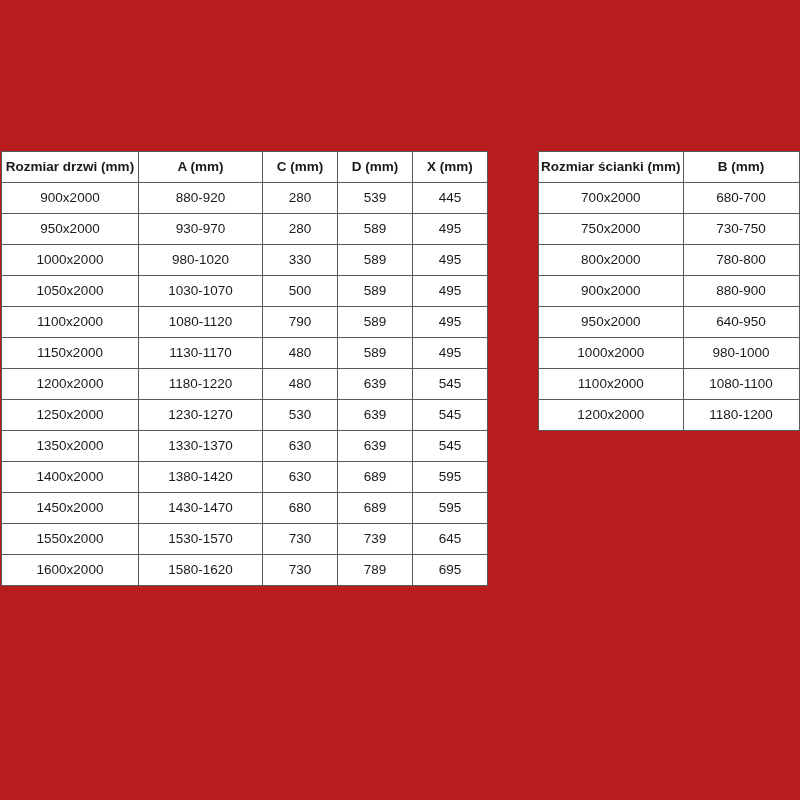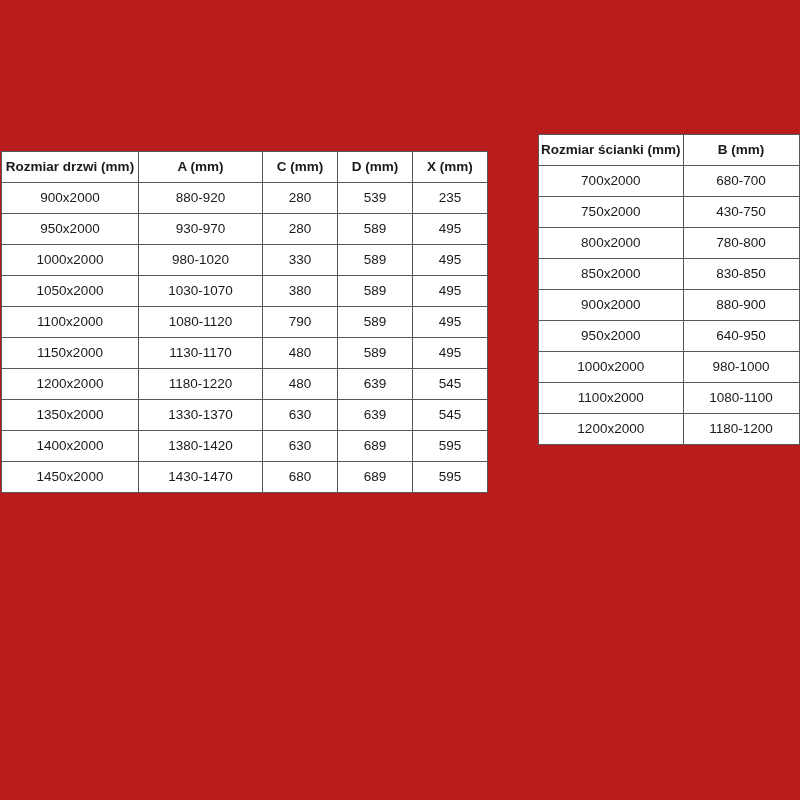--- a/index.html
+++ b/index.html
@@ -33,21 +33,21 @@
     white-space: nowrap;
     overflow: hidden;
   }
   table.tbl th {
     font-weight: bold;
   }
   table.tbl td {
     font-weight: normal;
   }
   #door-table { left: 1px; top: 151px; }
-  #wall-table { left: 538px; top: 134px; }
+  #wall-table { left: 538px; top: 151px; }
 </style>
 </head>
 <body>
 
 <div class="page">
   <table id="door-table" class="tbl">
       <colgroup>
         <col style="width: 137px;">
         <col style="width: 124px;">
         <col style="width: 75px;">
@@ -62,40 +62,40 @@
           <th>D (mm)</th>
           <th>X (mm)</th>
         </tr>
       </thead>
       <tbody>
         <tr>
           <td>900x2000</td>
           <td>880-920</td>
           <td>280</td>
           <td>539</td>
-          <td>235</td>
+          <td>445</td>
         </tr>
         <tr>
           <td>950x2000</td>
           <td>930-970</td>
           <td>280</td>
           <td>589</td>
           <td>495</td>
         </tr>
         <tr>
           <td>1000x2000</td>
           <td>980-1020</td>
           <td>330</td>
           <td>589</td>
           <td>495</td>
         </tr>
         <tr>
           <td>1050x2000</td>
           <td>1030-1070</td>
-          <td>380</td>
+          <td>500</td>
           <td>589</td>
           <td>495</td>
         </tr>
         <tr>
           <td>1100x2000</td>
           <td>1080-1120</td>
           <td>790</td>
           <td>589</td>
           <td>495</td>
         </tr>
@@ -107,39 +107,60 @@
           <td>495</td>
         </tr>
         <tr>
           <td>1200x2000</td>
           <td>1180-1220</td>
           <td>480</td>
           <td>639</td>
           <td>545</td>
         </tr>
         <tr>
+          <td>1250x2000</td>
+          <td>1230-1270</td>
+          <td>530</td>
+          <td>639</td>
+          <td>545</td>
+        </tr>
+        <tr>
           <td>1350x2000</td>
           <td>1330-1370</td>
           <td>630</td>
           <td>639</td>
           <td>545</td>
         </tr>
         <tr>
           <td>1400x2000</td>
           <td>1380-1420</td>
           <td>630</td>
           <td>689</td>
           <td>595</td>
         </tr>
         <tr>
           <td>1450x2000</td>
           <td>1430-1470</td>
           <td>680</td>
           <td>689</td>
           <td>595</td>
+        </tr>
+        <tr>
+          <td>1550x2000</td>
+          <td>1530-1570</td>
+          <td>730</td>
+          <td>739</td>
+          <td>645</td>
+        </tr>
+        <tr>
+          <td>1600x2000</td>
+          <td>1580-1620</td>
+          <td>730</td>
+          <td>789</td>
+          <td>695</td>
         </tr>
       </tbody>
     </table>
   <table id="wall-table" class="tbl">
       <colgroup>
         <col style="width: 139px;">
         <col style="width: 116px;">
       </colgroup>
       <thead>
         <tr>
@@ -147,29 +168,25 @@
           <th>B (mm)</th>
         </tr>
       </thead>
       <tbody>
         <tr>
           <td>700x2000</td>
           <td>680-700</td>
         </tr>
         <tr>
           <td>750x2000</td>
-          <td>430-750</td>
+          <td>730-750</td>
         </tr>
         <tr>
           <td>800x2000</td>
           <td>780-800</td>
-        </tr>
-        <tr>
-          <td>850x2000</td>
-          <td>830-850</td>
         </tr>
         <tr>
           <td>900x2000</td>
           <td>880-900</td>
         </tr>
         <tr>
           <td>950x2000</td>
           <td>640-950</td>
         </tr>
         <tr>

